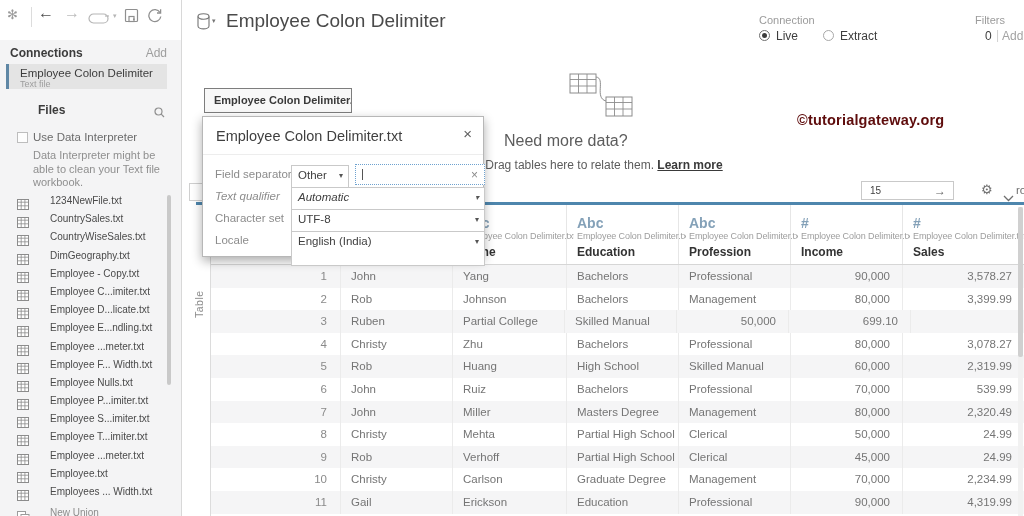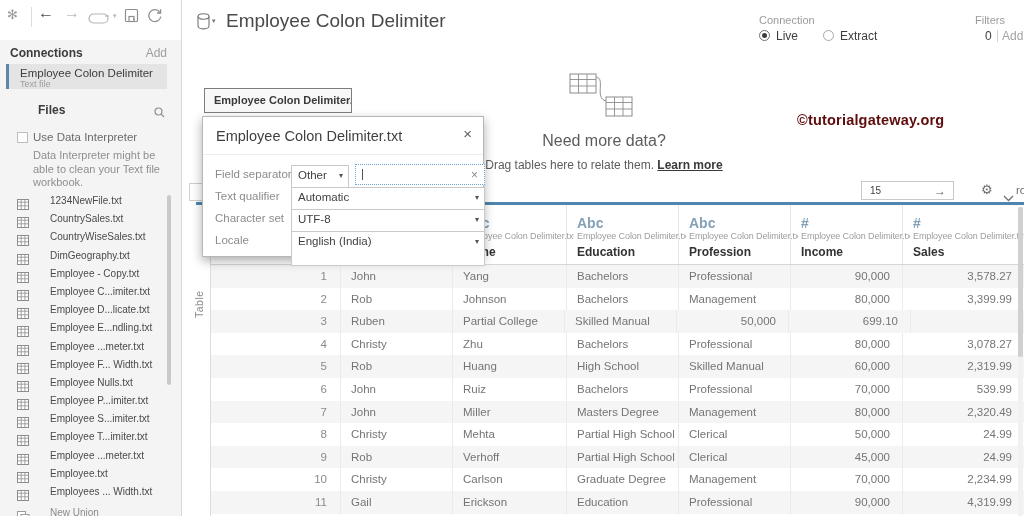--- a/index.html
+++ b/index.html
@@ -54,21 +54,21 @@
   .radio.unsel { border:1px solid #a8a8a8; }
   .radio-label { position:absolute; top:29px; font-size:12px; color:#3d3d3d; }
   .filters-label { position:absolute; left:975px; top:14px; font-size:11px; color:#9b9b9b; }
   .filters-count { position:absolute; left:985px; top:29px; font-size:12px; color:#3d3d3d; }
   .filters-sep { position:absolute; left:996px; top:28px; font-size:12px; color:#d0d0d0; }
   .filters-add { position:absolute; left:1002px; top:29px; font-size:12px; color:#a3a3a3; }
 
   
   .table-chip { position:absolute; left:204px; top:88px; width:148px; height:25px; border:1px solid #7d7d7d; background:#f8f8f8; font-size:11px; font-weight:700; color:#3a3a3a; line-height:23px; padding-left:9px; z-index:4; white-space:nowrap; overflow:hidden; }
   .nmd-icon { position:absolute; left:566px; top:60px; }
-  .nmd-text { position:absolute; left:504px; top:132px; width:200px; text-align:center; font-size:16px; color:#5c5c5c; }
+  .nmd-text { position:absolute; left:504px; top:132px; width:200px; font-size:16px; color:#5c5c5c; }
   .drag-hint { position:absolute; left:444px; top:158px; width:320px; text-align:center; font-size:12px; color:#5c5c5c; }
   .learn-more { font-weight:700; color:#3a3a3a; text-decoration:underline; cursor:pointer; }
   .watermark { position:absolute; left:797px; top:112px; font-size:14.5px; font-weight:700; color:#5e0c0c; letter-spacing:.2px; }
 
   
   .hidden-search { position:absolute; left:189px; top:183px; width:150px; height:18px; border:1px solid #cfcfcf; background:#fff; z-index:2; }
   .rows-box { position:absolute; left:861px; top:181px; width:93px; height:19px; border:1px solid #c9c9c9; background:#fff; }
   .rows-value { position:absolute; left:8px; top:3px; font-size:10px; color:#3f3f3f; }
   .rows-arrow { position:absolute; right:7px; top:2px; font-size:12px; color:#5f5f5f; }
   .rows-label { position:absolute; left:1016px; top:184px; font-size:11.5px; color:#6f6f6f; }
@@ -563,21 +563,21 @@
         <span class="dd-val">Other</span>
         <span class="dd-caret">▾</span>
       </span>
       <span class="sep-input">
         <span class="sep-caret"></span>
         <span class="dd-val" style="left:9px"></span>
         <span class="sep-clear">×</span>
       </span>
     </div>
 
-    <div class="dlg-row" style="top:70px; width:258px;">
+    <div class="dlg-row" style="top:70px; width:258px;font-style:italic;">
       <span class="dlg-label">Text qualifier</span>
       <span class="dd dd-wide">
         <span class="dd-val">Automatic</span>
         <span class="dd-caret">▾</span>
       </span>
     </div>
 
     <div class="dlg-row" style="top:92px; width:258px;">
       <span class="dlg-label">Character set</span>
       <span class="dd dd-wide">

